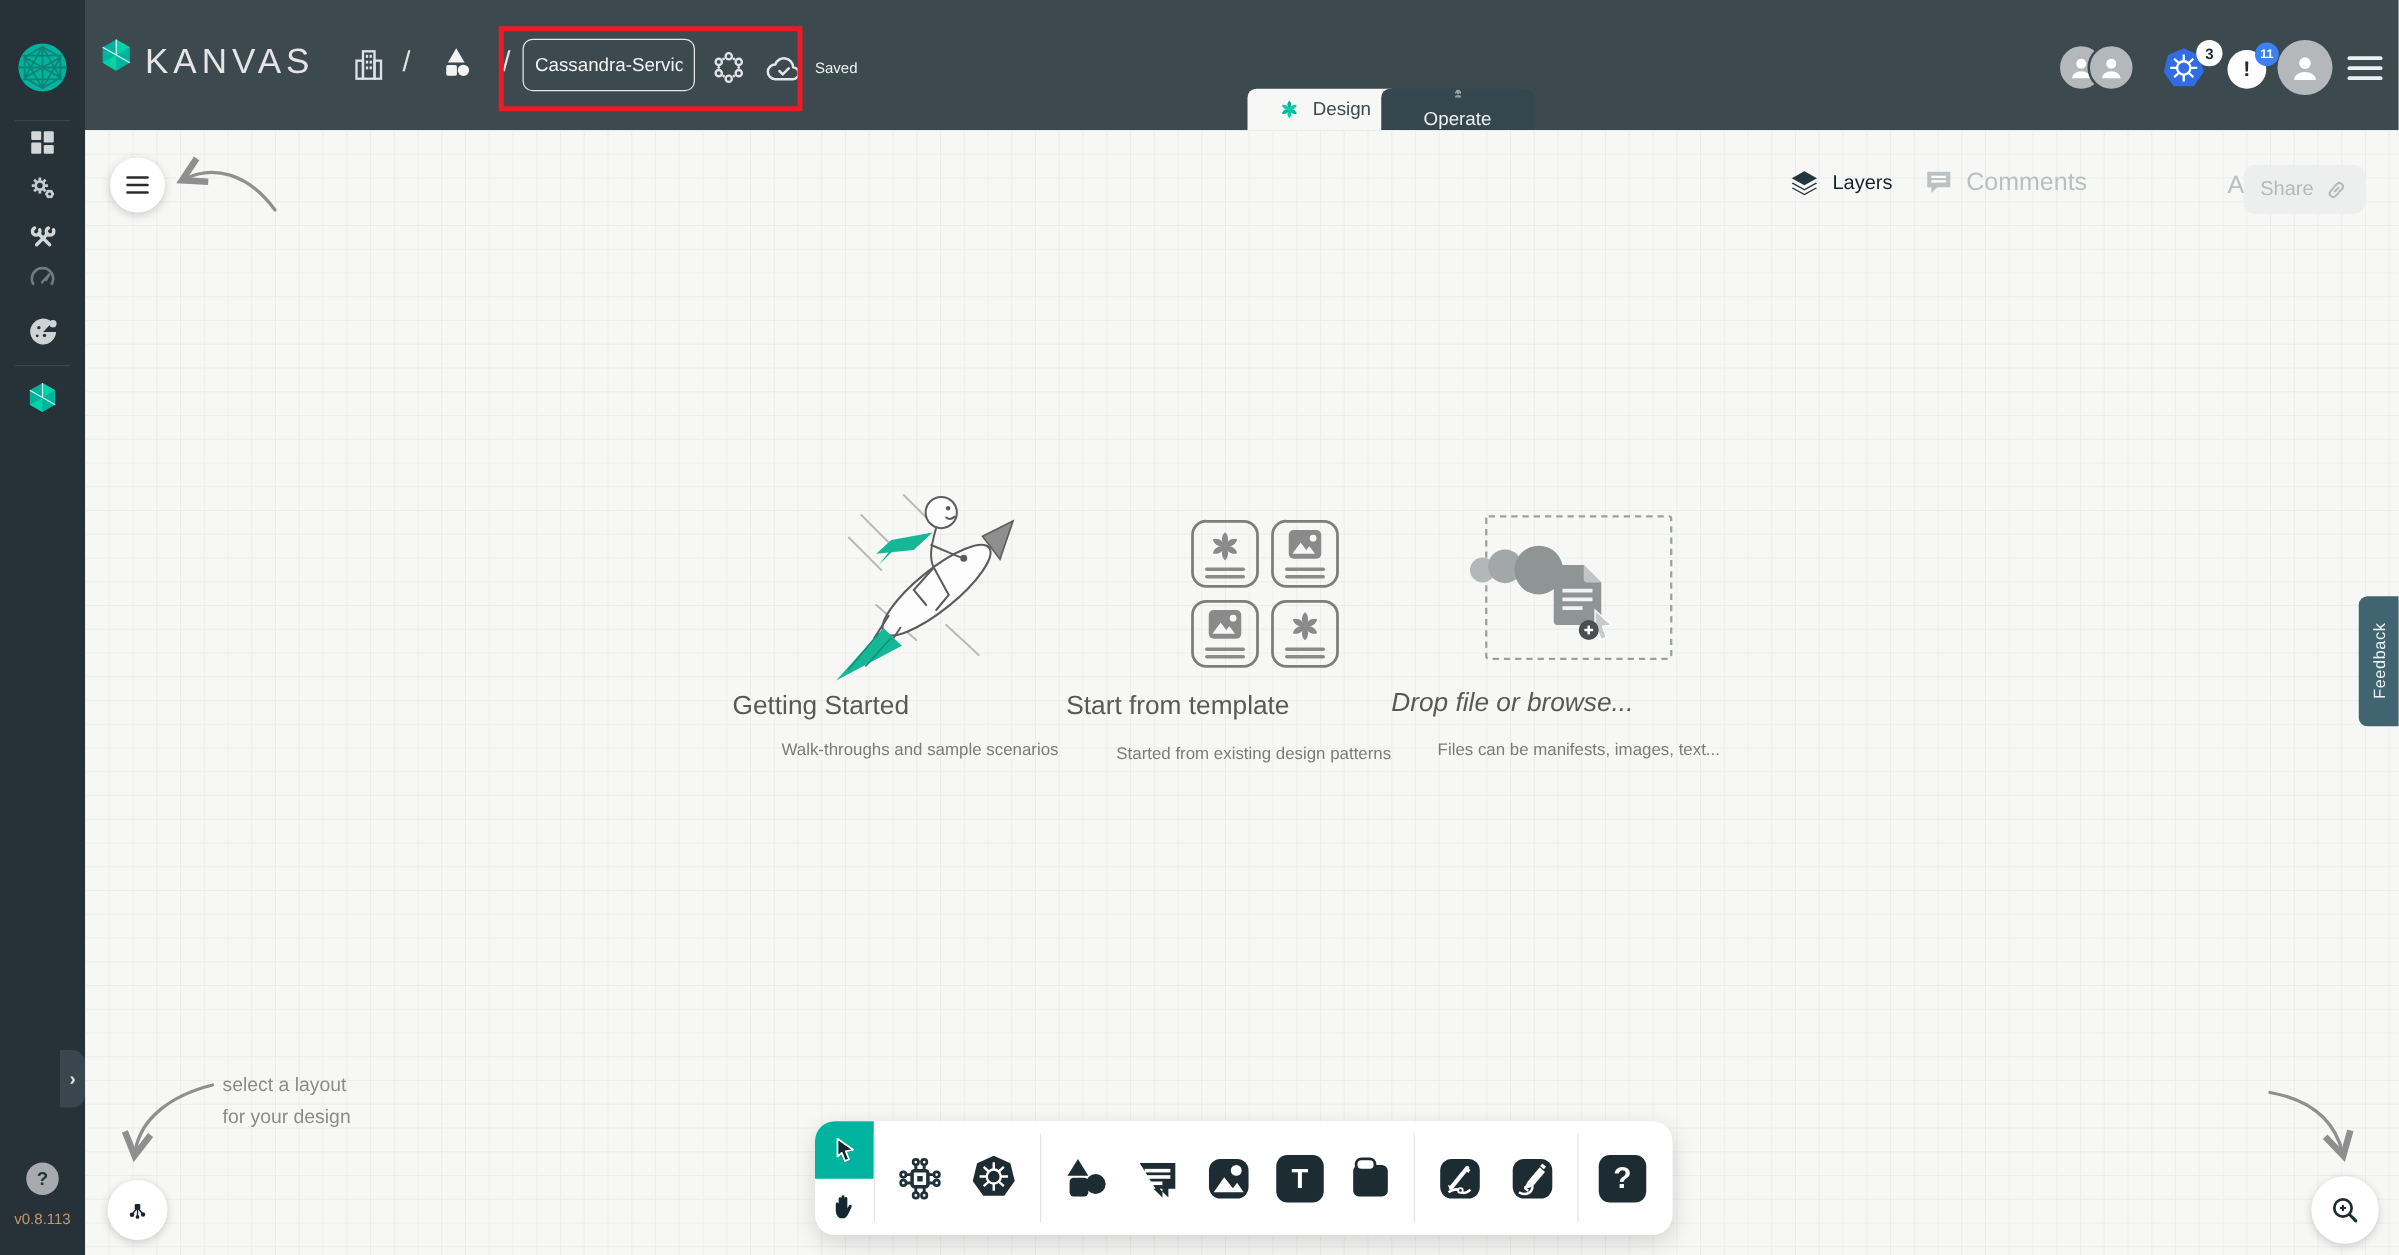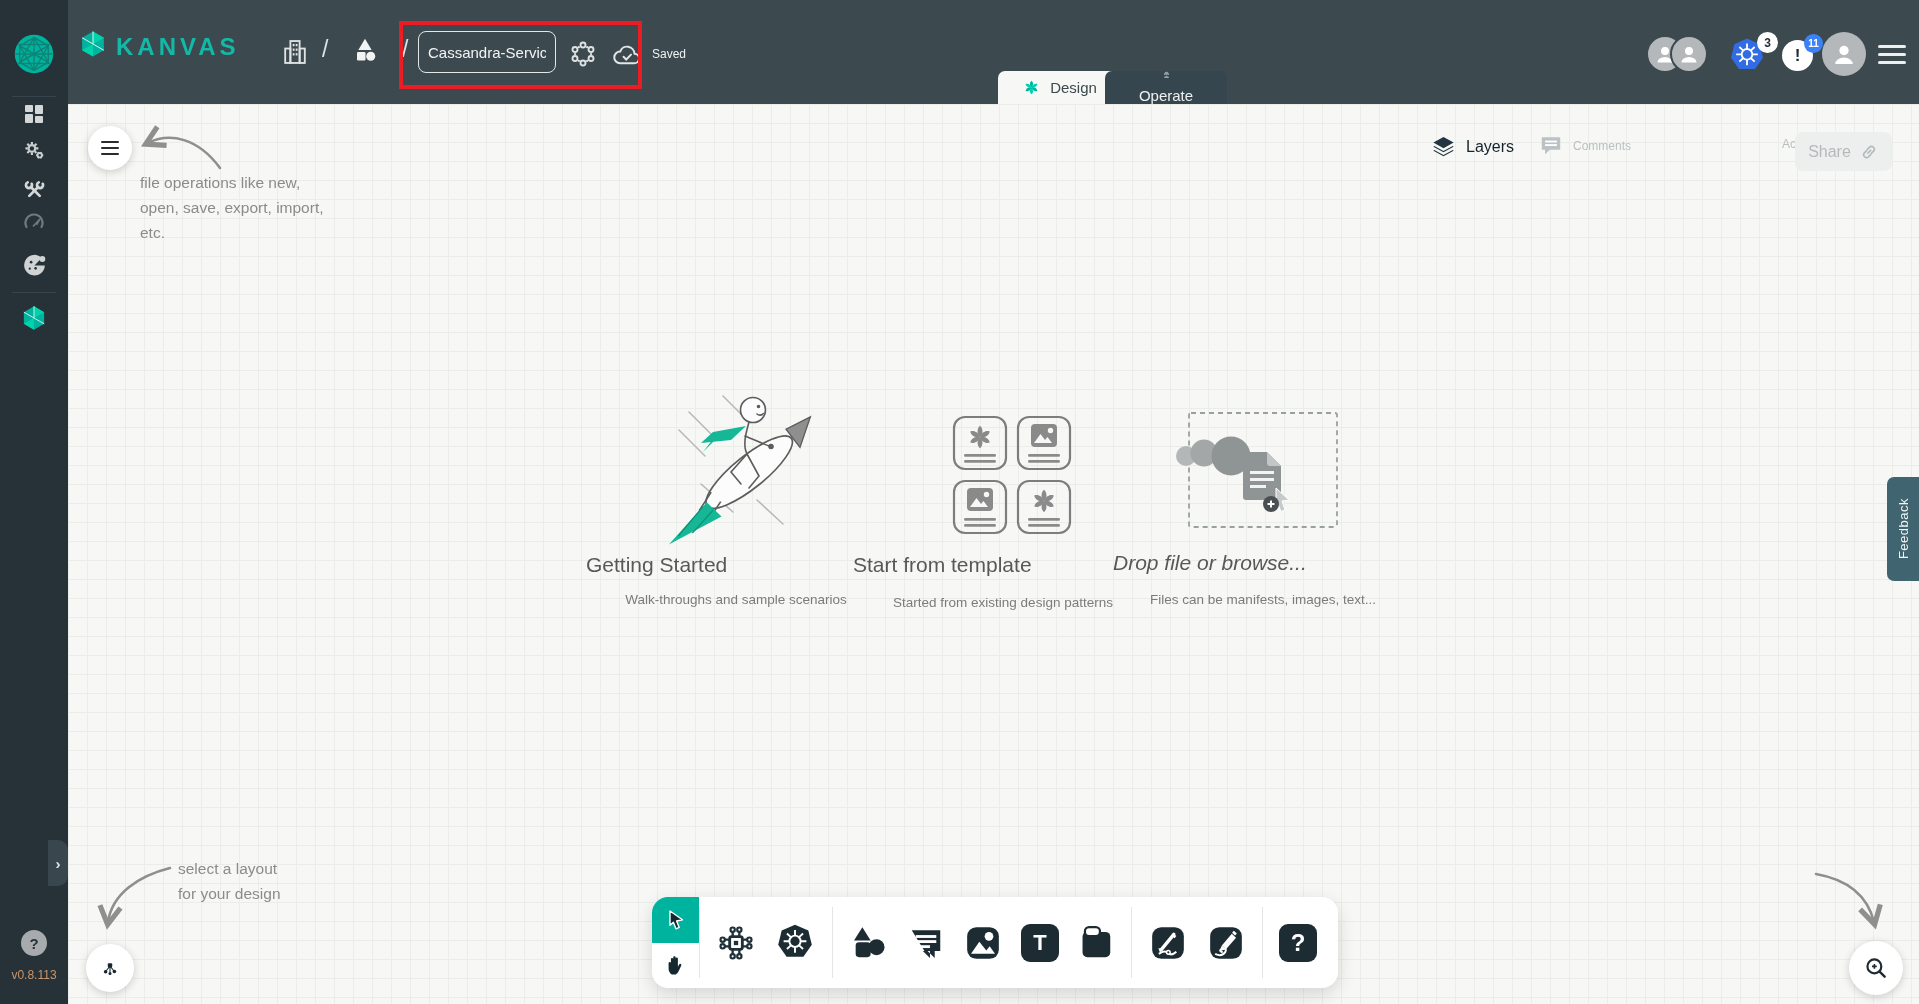--- a/index.html
+++ b/index.html
@@ -21,41 +21,41 @@
   .chev-tab  { position:absolute; left:48px; top:840px; width:20px; height:46px; background:#39464d;
                border-radius:0 10px 10px 0; color:#dfe3e4; display:flex; align-items:center; justify-content:center;
                font-size:15px; font-weight:bold; cursor:pointer; }
   .help-circle { position:absolute; left:21px; top:930px; width:26px; height:26px; border-radius:50%;
                background:#a7abad; color:#263238; font-weight:bold; font-size:15px;
                display:flex; align-items:center; justify-content:center; cursor:pointer; }
   .version  { position:absolute; left:0; top:968px; width:68px; text-align:center; color:#C9956B; font-size:12px; }
 
   
   .hdr-abs { position:absolute; }
-  .wordmark { color:#14b8a6; font-weight:bold; font-size:24px; letter-spacing:4px; }
+  .wordmark { color:#e5e5e5; font-weight:normal; font-size:28px; letter-spacing:4px; }
   .slash { color:#dfe3e4; font-size:23px; font-weight:300; }
   .title-input { width:138px; height:42px; background:transparent; border:1.5px solid #e4e7e8; border-radius:8px;
                  color:#f2f4f4; font-size:15px; padding:0 9px; font-family:"Liberation Sans",sans-serif; outline:none; }
   .saved { color:#eef1f1; font-size:12px; }
   .red-box { position:absolute; left:331px; top:21px; width:243px; height:68px; border:4px solid #EB1C24; pointer-events:none; z-index:5; }
   .tab { position:absolute; top:71px; height:33px; width:122px; display:flex; align-items:center; justify-content:center;
          gap:8px; font-size:15px; cursor:pointer; border-radius:7px 7px 0 0; }
   .tab.active { background:#f7f8f6; color:#3C494F; }
   .tab.inactive { background:#35464e; color:#eef1f1;flex-direction:column; }
   .avatar { border-radius:50%; background:#b5b8ba; display:flex; align-items:center; justify-content:center; }
   .badge-w { position:absolute; background:#fff; color:#1d2b33; border-radius:50%; font-weight:bold;
              display:flex; align-items:center; justify-content:center; }
   .badge-r { position:absolute; background:#3b82f6; color:#fff; border-radius:50%; font-weight:bold;
              display:flex; align-items:center; justify-content:center; }
   .burger span { display:block; width:28px; height:3px; background:#eef1f1; border-radius:2px; margin:5px 0; }
 
   
   .ct-item { position:absolute; display:flex; align-items:center; gap:9px; cursor:pointer; }
   .ct-label-dark { color:#15232b; font-size:16px; }
-  .ct-label-gray { color:#b9bfc1; font-size:12px; }
+  .ct-label-gray { color:#b9bfc1; font-size:20px; }
   .caret { width:0; height:0; border-left:8px solid transparent; border-right:8px solid transparent; border-top:9px solid #bcc2c4; }
   .share-btn { position:absolute; left:1727px; top:28px; width:97px; height:39px; background:#ecefee; border-radius:8px;
                display:flex; align-items:center; justify-content:center; gap:8px; color:#b3babc; font-size:16px; cursor:pointer; }
 
   
   .fab { position:absolute; background:#fff; border-radius:50%; box-shadow:0 2px 8px rgba(0,0,0,.18);
          display:flex; align-items:center; justify-content:center; cursor:pointer; }
 
   
   .ann { position:absolute; color:#8b8b8b; font-size:15.5px; line-height:25px; }
@@ -321,25 +321,20 @@
   </svg>
 
   <div class="fab" style="left:20px;top:22px;width:44px;height:44px;">
     <div>
       <div style="width:18px;height:2.4px;background:#2b2b2b;margin:3.4px 0;border-radius:1px;"></div>
       <div style="width:18px;height:2.4px;background:#2b2b2b;margin:3.4px 0;border-radius:1px;"></div>
       <div style="width:18px;height:2.4px;background:#2b2b2b;margin:3.4px 0;border-radius:1px;"></div>
     </div>
   </div>
 
-  <div class="ann" style="left:72px;top:66px;">
-    <div>file operations like new,</div>
-    <div>open, save, export, import,</div>
-    <div>etc.</div>
-  </div>
 
   <div class="ct-item" style="left:1362px;top:29px;">
     <svg width="27" height="27" viewBox="0 0 24 24">
       <polygon points="12,3.5 21,8.5 12,13.5 3,8.5" fill="#233540"></polygon>
       <path d="M3.8 11.6 L12 16.1 L20.2 11.6 L21 12.2 L12 17.2 L3 12.2 Z" fill="#233540"></path>
       <path d="M3.8 15.1 L12 19.6 L20.2 15.1 L21 15.7 L12 20.7 L3 15.7 Z" fill="#233540"></path>
     </svg>
     <span class="ct-label-dark">Layers</span>
   </div>
   <div class="ct-item" style="left:1470px;top:29px;">

